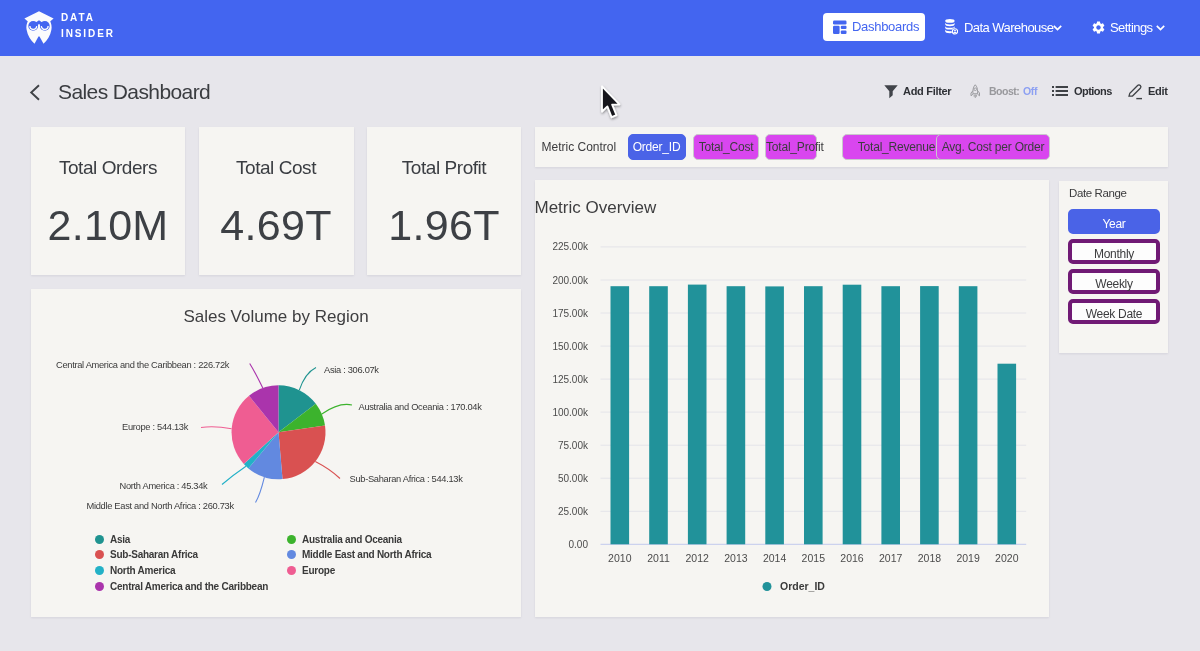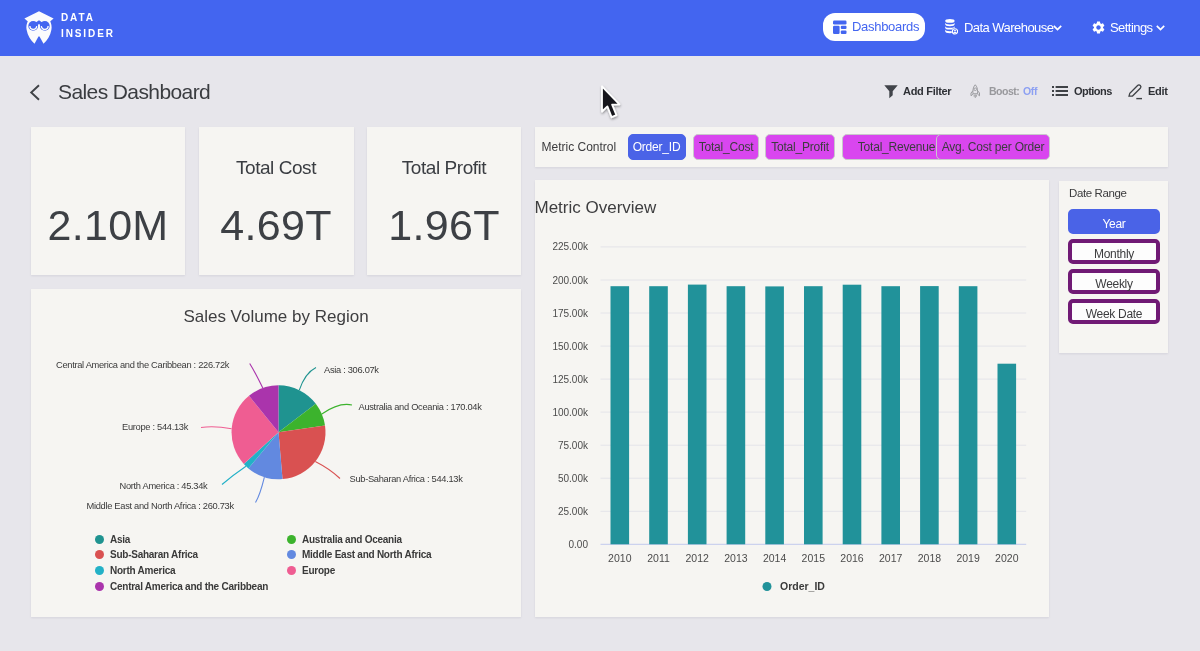--- a/index.html
+++ b/index.html
@@ -1,20 +1,20 @@
 <!DOCTYPE html>
 <html><head><meta charset="utf-8"><style>
 *{margin:0;padding:0;box-sizing:border-box}
 html,body{width:1200px;height:651px;overflow:hidden}
 body{font-family:"Liberation Sans",sans-serif;background:#e7e6eb;position:relative}
 .abs{position:absolute}
 .nav{position:absolute;left:0;top:0;width:1200px;height:56px;background:#4365f0}
 .brand{position:absolute;left:61px;top:10px;color:#fff;font-size:10px;font-weight:bold;letter-spacing:1.9px;line-height:15.5px}
 .navitem{position:absolute;color:#fff;font-size:13px;letter-spacing:-0.55px;top:20px}
-.dashbtn{position:absolute;left:823px;top:13px;width:102px;height:28px;background:#fff;border-radius:12px;color:#4365f0;font-size:13px;letter-spacing:-0.3px;line-height:28px}
+.dashbtn{position:absolute;left:823px;top:13px;width:102px;height:28px;background:#fff;border-radius:4px;color:#4365f0;font-size:13px;letter-spacing:-0.3px;line-height:28px}
 .card{position:absolute;background:#f6f5f2;box-shadow:0 1px 2px rgba(60,60,90,0.10)}
 .kpi-label{position:absolute;width:100%;text-align:center;font-size:19px;letter-spacing:-0.45px;color:#3a3d42;top:30px}
 .kpi-value{position:absolute;width:100%;text-align:center;font-size:43px;color:#3d4045;top:74px;letter-spacing:0.3px}
 .act{position:absolute;top:85px;font-size:11px;font-weight:bold;color:#2f3136;letter-spacing:-0.3px}
 .mbtn{position:absolute;top:133.5px;height:26px;border:1px solid #c8c8cb;border-radius:5px;background:#d946ef;color:#3c3c3e;font-size:12px;line-height:24px;text-align:center;letter-spacing:-0.2px}
 .drbtn{position:absolute;left:1068px;width:92px;height:25px;border:4px solid #701a75;border-radius:5px;background:#fdfdfd;color:#3c3c3e;font-size:12px;letter-spacing:-0.3px;line-height:23px;text-align:center}
 .plabel{position:absolute;font-size:9.3px;font-weight:normal;color:#3a3a3a;white-space:nowrap;letter-spacing:-0.3px}
 .leg{position:absolute;font-size:10px;font-weight:bold;color:#3a3a3a;white-space:nowrap;letter-spacing:-0.25px}
 .dot{position:absolute;width:9px;height:9px;border-radius:50%}
 </style></head>
@@ -87,36 +87,37 @@
     <rect x="3.6" y="8" width="12.4" height="2" fill="#3f4246"></rect>
 </svg>
 <div class="act" style="left:1074px;letter-spacing:-0.55px">Options</div>
 <svg class="abs" style="left:1128px;top:84px" width="15" height="16" viewBox="0 0 15 16">
   <path d="M1,12.1 L1.8,9.3 L9.6,1.5 a1.9,1.9 0 0 1 2.7,2.7 L4.5,12 L1,12.1 Z" fill="none" stroke="#3f4246" stroke-width="1.3"></path>
   <line x1="8.3" y1="14.6" x2="14" y2="14.6" stroke="#3f4246" stroke-width="1.4"></line>
 </svg>
 <div class="act" style="left:1148px">Edit</div>
 
 <div class="card" style="left:31px;top:127px;width:154px;height:148px">
+  <div class="kpi-label">Total Orders</div>
     <div class="kpi-value">2.10M</div>
 </div>
 <div class="card" style="left:198.5px;top:127px;width:155px;height:148px">
   <div class="kpi-label">Total Cost</div>
     <div class="kpi-value">4.69T</div>
 </div>
 <div class="card" style="left:367px;top:127px;width:154px;height:148px">
   <div class="kpi-label">Total Profit</div>
     <div class="kpi-value">1.96T</div>
 </div>
 
 <div class="card" style="left:534.5px;top:127px;width:633px;height:39.5px"></div>
 <div class="abs" style="left:541.5px;top:140px;font-size:12px;color:#3b3b3d">Metric Control</div>
 <div class="mbtn" style="left:627.5px;width:58px;background:#4a63e7;border-color:#4a63e7;color:#fff">Order_ID</div>
 <div class="mbtn" style="left:693px;width:66px">Total_Cost</div>
-<div class="mbtn" style="left:765px;width:70px">Total_Profit</div>
+<div class="mbtn" style="left:765px;width:52px">Total_Profit</div>
 <div class="mbtn" style="left:842px;width:109px">Total_Revenue</div>
 <div class="mbtn" style="left:936px;width:114px">Avg. Cost per Order</div>
 
 <div class="card" style="left:31px;top:289px;width:490px;height:328px"></div>
 <div class="abs" style="left:31px;top:307px;width:490px;text-align:center;font-size:17px;color:#3e3e40">Sales Volume by Region</div>
 <svg class="abs" style="left:31px;top:289px" width="490" height="328" viewBox="0 0 490 328">
   <path d="M247.5,143.3 L247.5,96.3 A47.0,47.0 0 0 1 284.8,114.7 Z" fill="#1f9390"></path>
   <path d="M247.5,143.3 L284.8,114.7 A47.0,47.0 0 0 1 294.0,136.5 Z" fill="#3cb32d"></path>
   <path d="M247.5,143.3 L294.0,136.5 A47.0,47.0 0 0 1 251.5,190.1 Z" fill="#d95151"></path>
   <path d="M247.5,143.3 L251.5,190.1 A47.0,47.0 0 0 1 217.4,179.4 Z" fill="#6289e0"></path>

